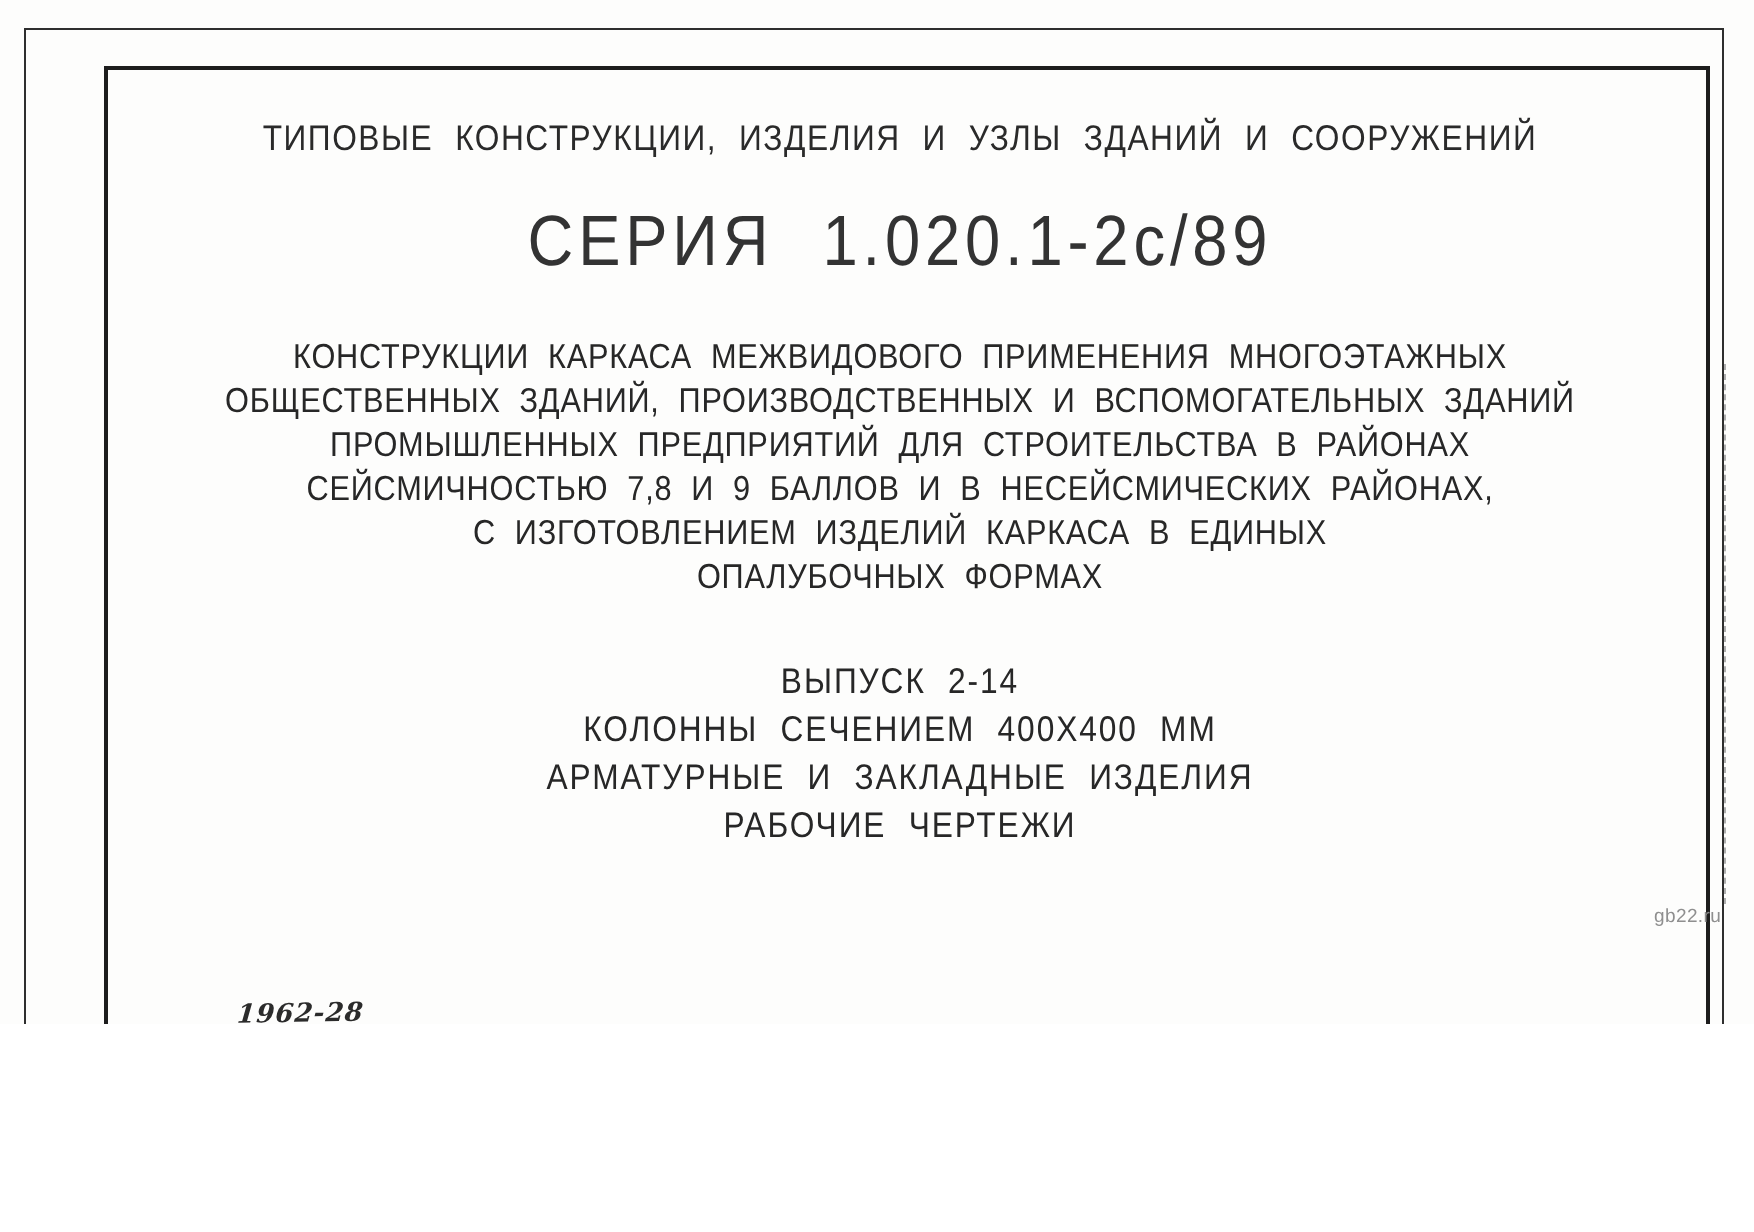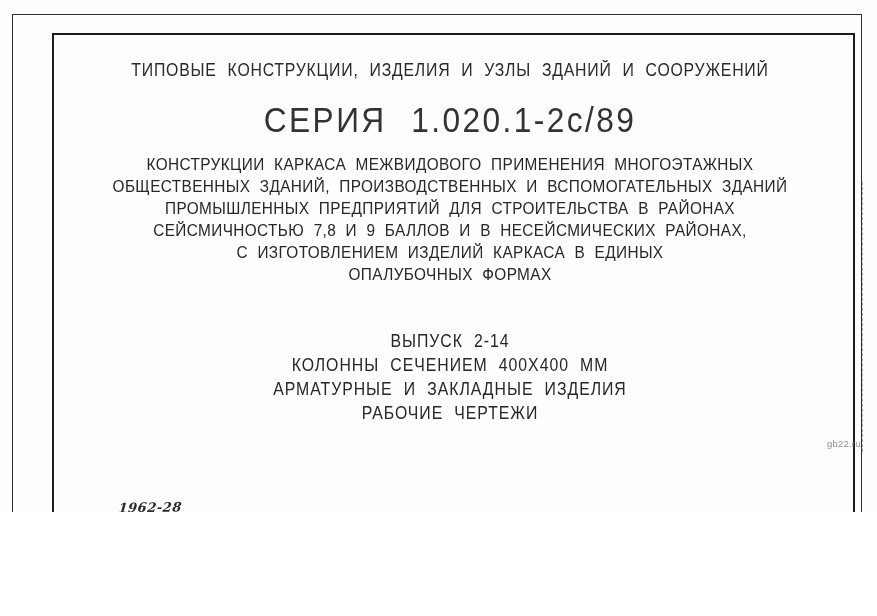--- a/index.html
+++ b/index.html
@@ -68,21 +68,21 @@
     top: 100px;
     width: 100%;
     font-size: 33px;
     font-weight: 400;
     letter-spacing: 2.5px;
     word-spacing: 14px;
     color: #333333;
   }
   .description {
     position: absolute;
-    top: 153px;
+    top: 168px;
     width: 100%;
     font-size: 16px;
     line-height: 22px;
     letter-spacing: 0.4px;
     word-spacing: 5px;
     color: #272727;
   }
   .issue {
     position: absolute;
     top: 296px;
@@ -104,21 +104,21 @@
     font-size: 13px;
     line-height: 14px;
     letter-spacing: 0.5px;
     color: #2b2b2b;
     transform: skewX(-6deg) rotate(-1deg);
   }
   .stamp-line1 { padding-left: 18px; }
   .watermark {
     position: absolute;
     left: 827px;
-    top: 438px;
+    top: 453px;
     font-size: 9.5px;
     color: #8f8f8f;
     letter-spacing: 0.2px;
   }
 </style>
 </head>
 <body>
 
 <div class="stage">
 

